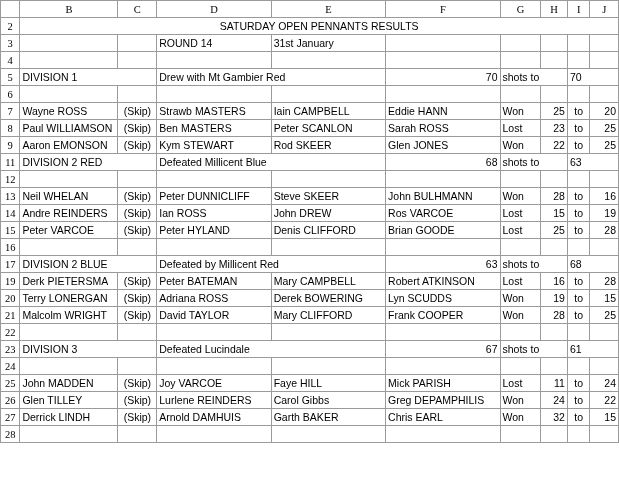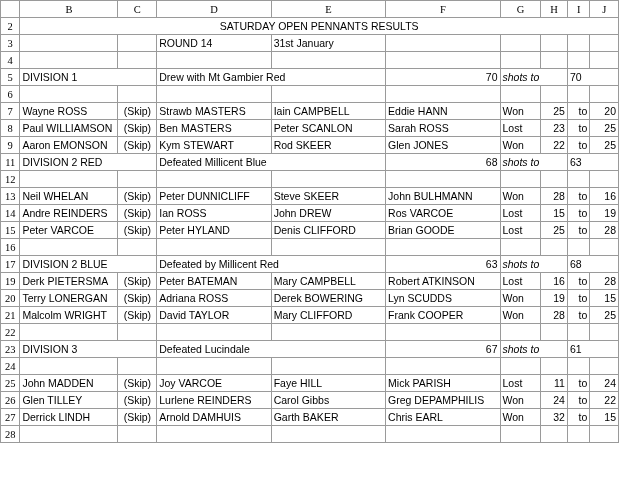--- a/index.html
+++ b/index.html
@@ -68,24 +68,24 @@
   col.c-i  { width: 22px; }
   col.c-j  { width: 28px; }
 
   .title {
     text-align: center;
     font-weight: bold;
     font-size: 12px;
   }
   .bold { font-weight: bold; }
   .b12 { font-weight: bold; font-size: 12px; }
-  .ctr { text-align: right; }
+  .ctr { text-align: center; }
   .rgt { text-align: right; }
   .skip { text-align: center; font-size: 10.5px; margin-left: 48px; }
-  .small { font-size: 10px; font-style: italic; }
+  .small { font-size: 10px; }
   .blank { }
 </style>
 </head>
 <body>
 
 <div id="sheet">
   <table class="grid">
     <colgroup>
       <col class="c-rh">
         <col class="c-b">

